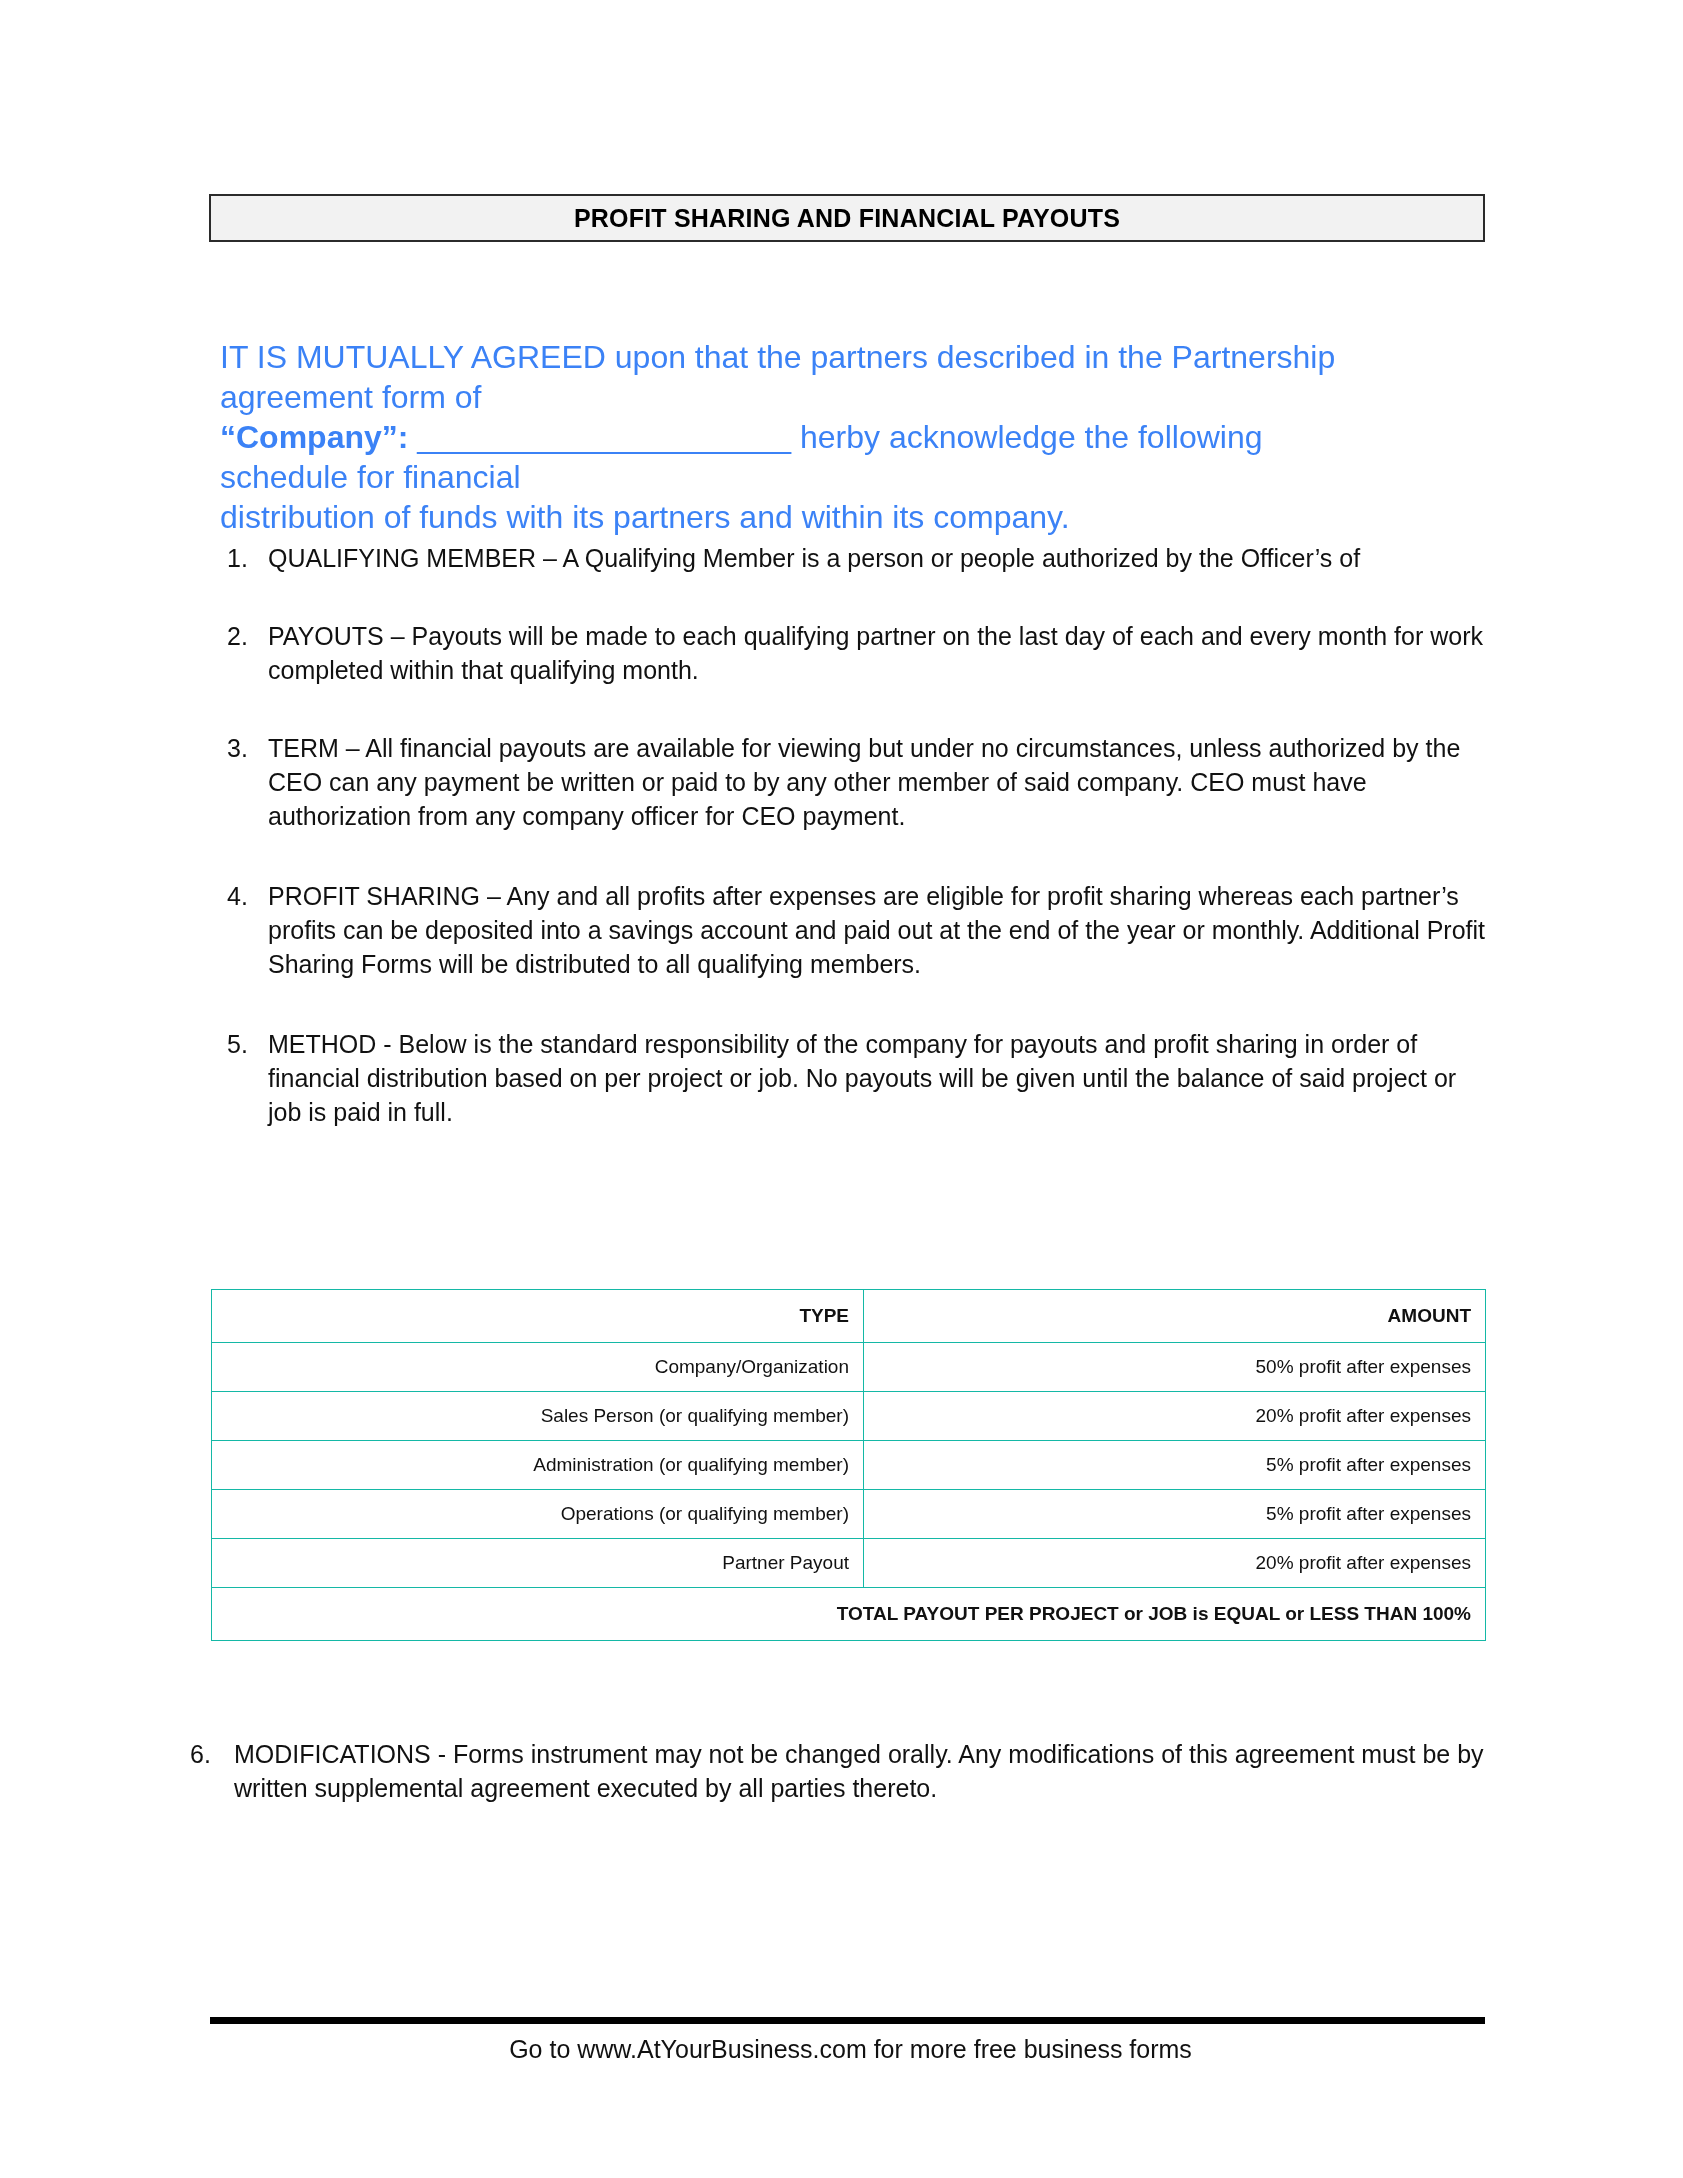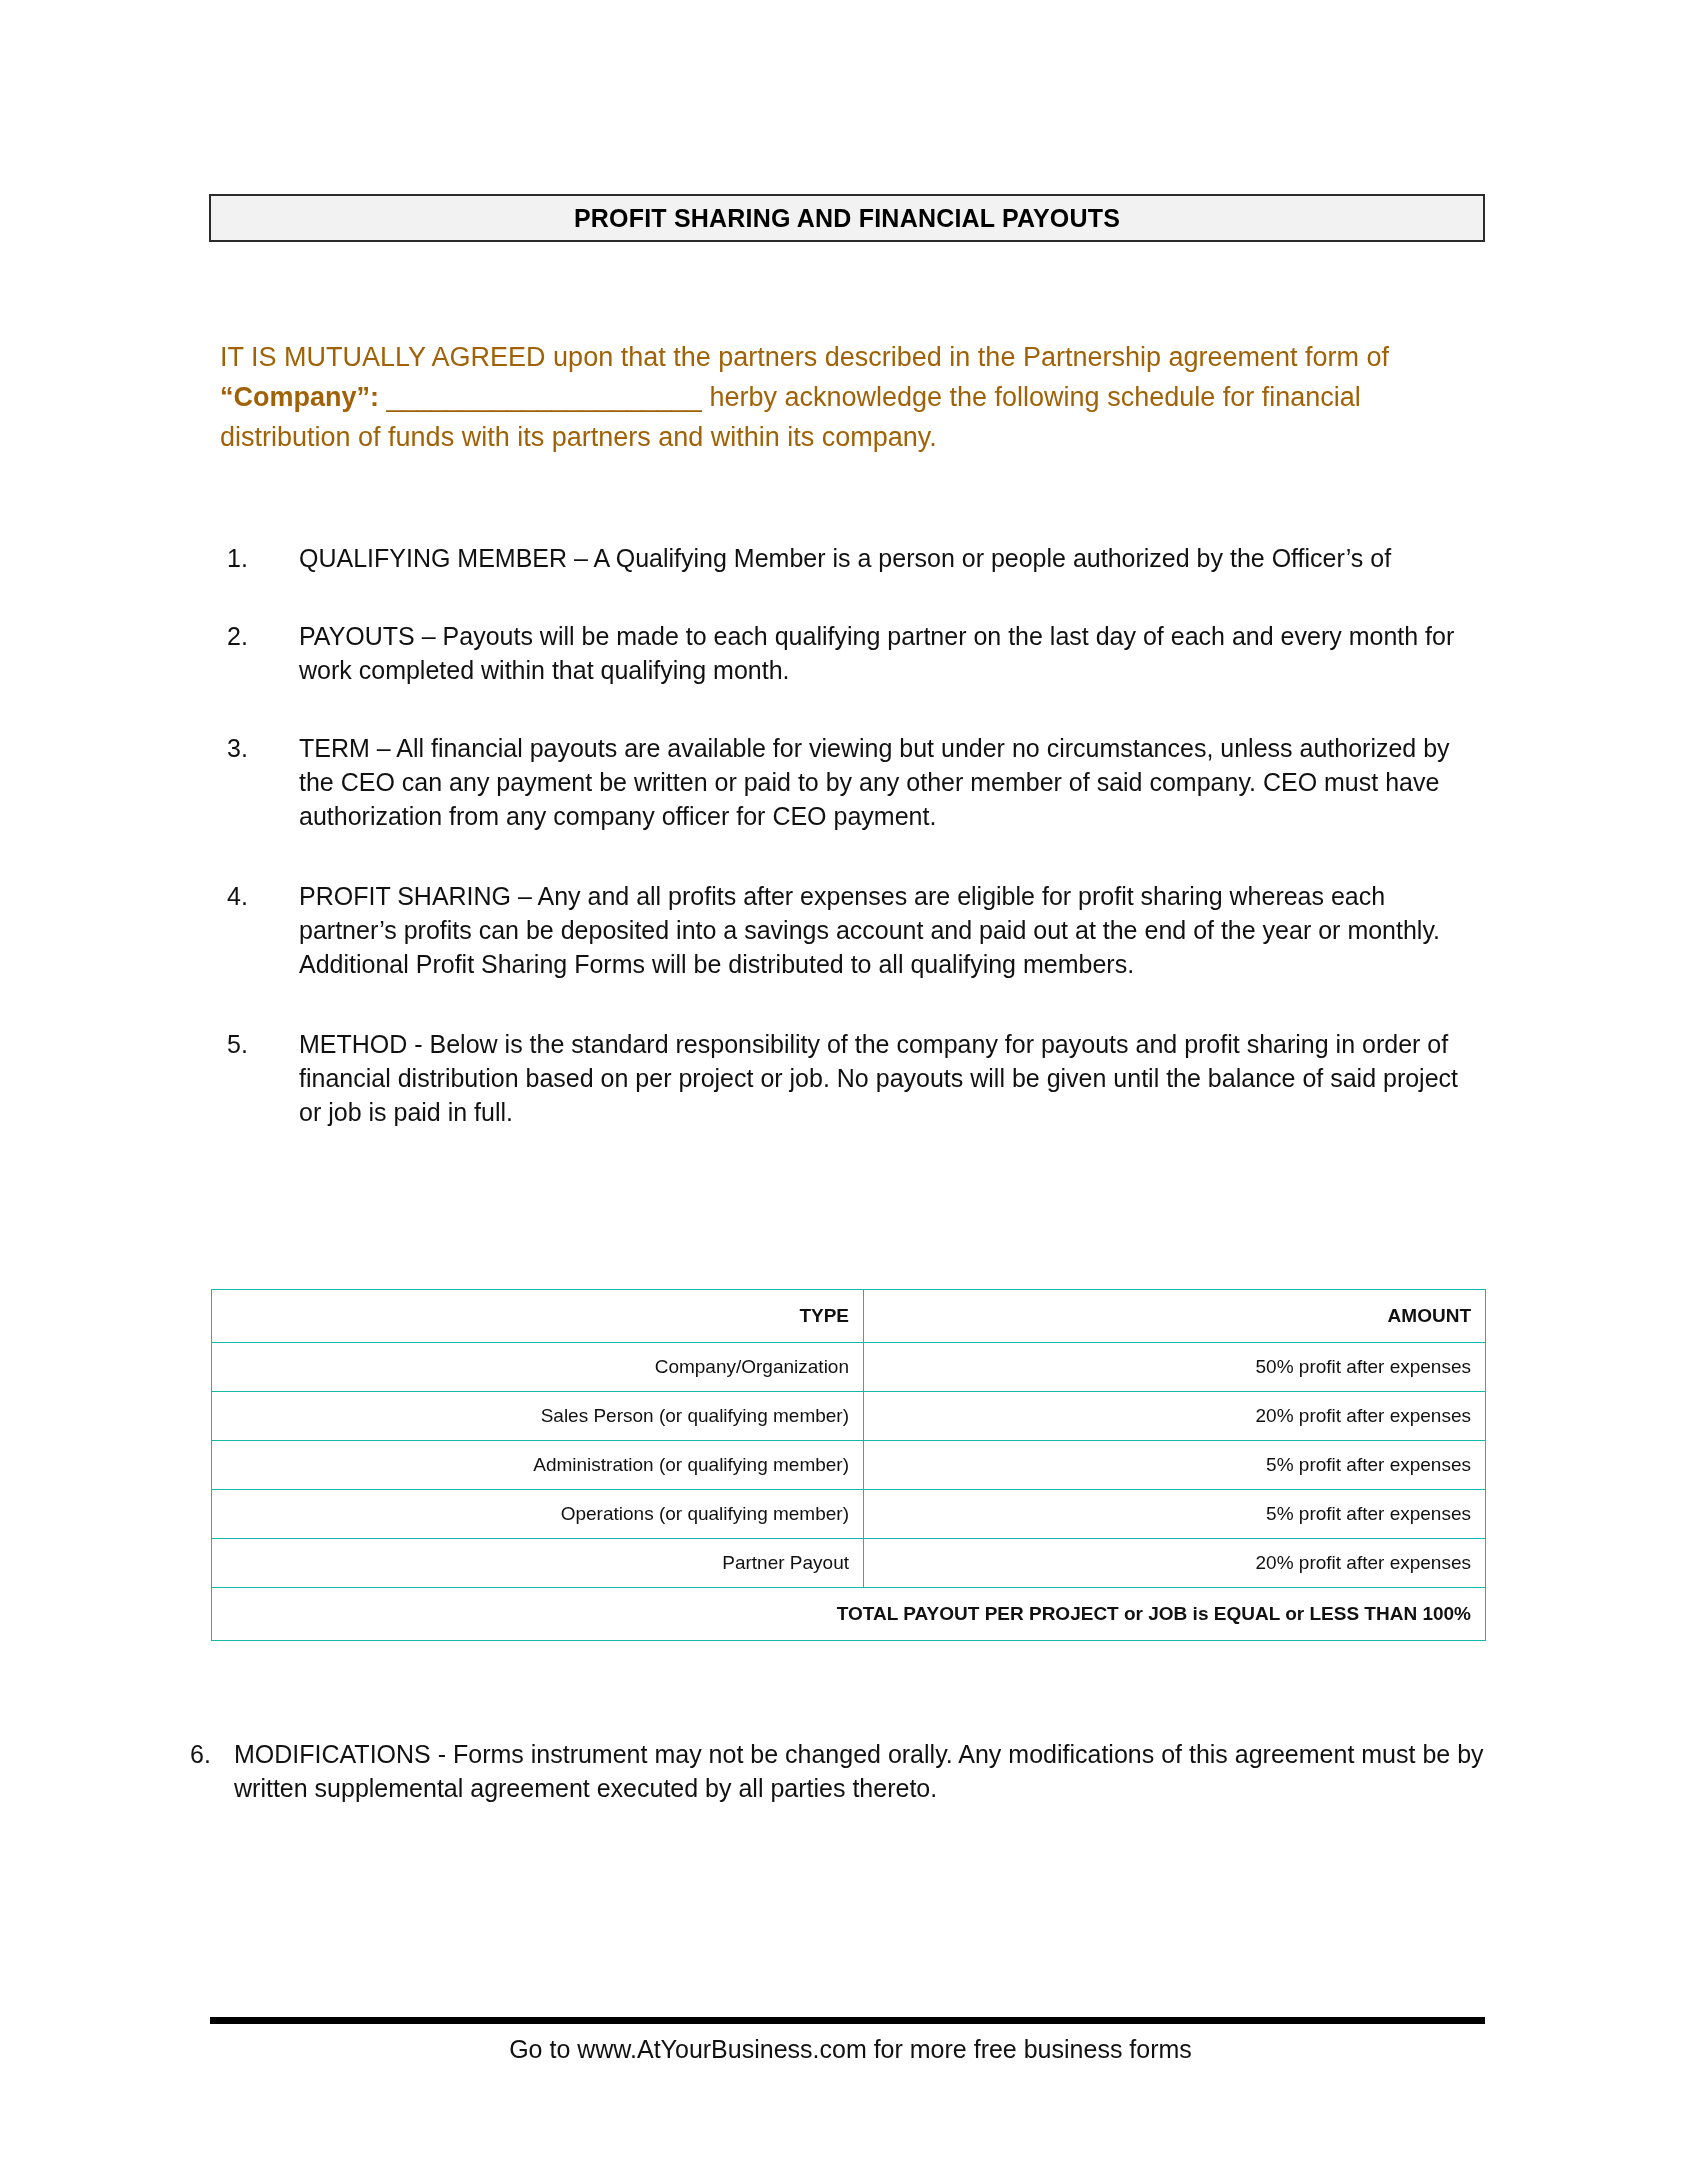--- a/index.html
+++ b/index.html
@@ -43,23 +43,23 @@
     font-weight: bold;
     letter-spacing: 0.2px;
     color: #000;
     white-space: nowrap;
   }
   .intro {
     position: absolute;
     left: 220px;
     top: 337px;
     width: 1178px;
-    font-size: 27px;
+    font-size: 32px;
     line-height: 40px;
-    color: #a16207;
+    color: #3b82f6;
   }
   .intro b { font-weight: bold; }
   .blank { letter-spacing: 0px; }
 
   .list {
     position: absolute;
     left: 220px;
     top: 541px;
     width: 1267px;
   }
@@ -72,21 +72,20 @@
   }
   .item .num {
     width: 48px;
     flex: 0 0 48px;
     text-align: left;
     padding-left: 7px;
     box-sizing: border-box;
   }
   .item .txt {
     flex: 1 1 auto;
-    margin-left: 31px;
   }
   .item .sub {
     display: block;
   }
   .item b { font-weight: bold; }
 
   .gap-1 { height: 44px; }
   .gap-2 { height: 44px; }
   .gap-3 { height: 46px; }
   .gap-4 { height: 46px; }

